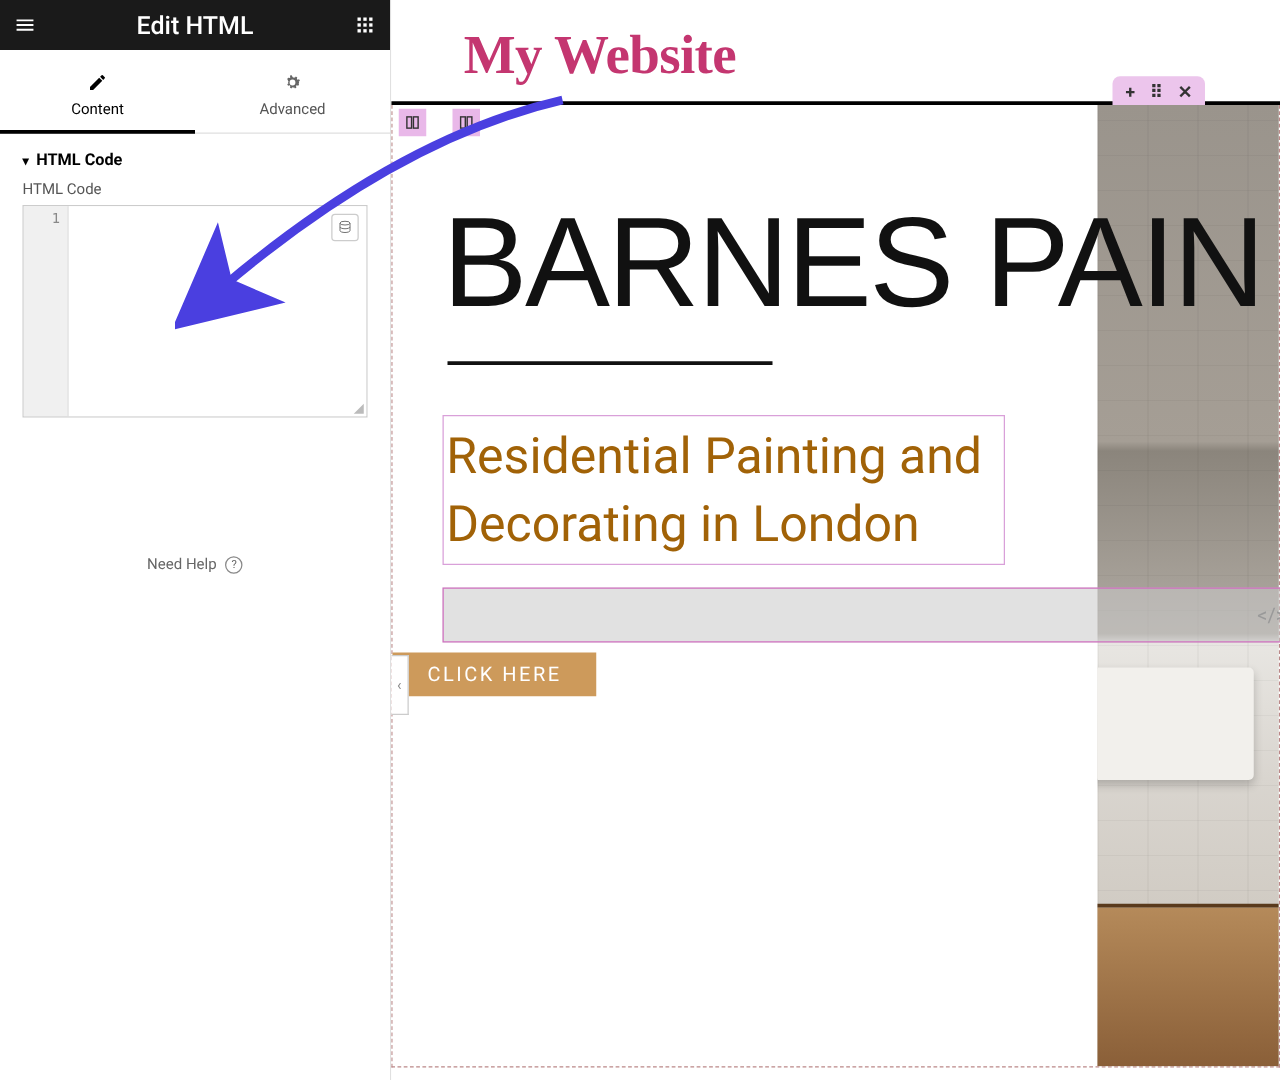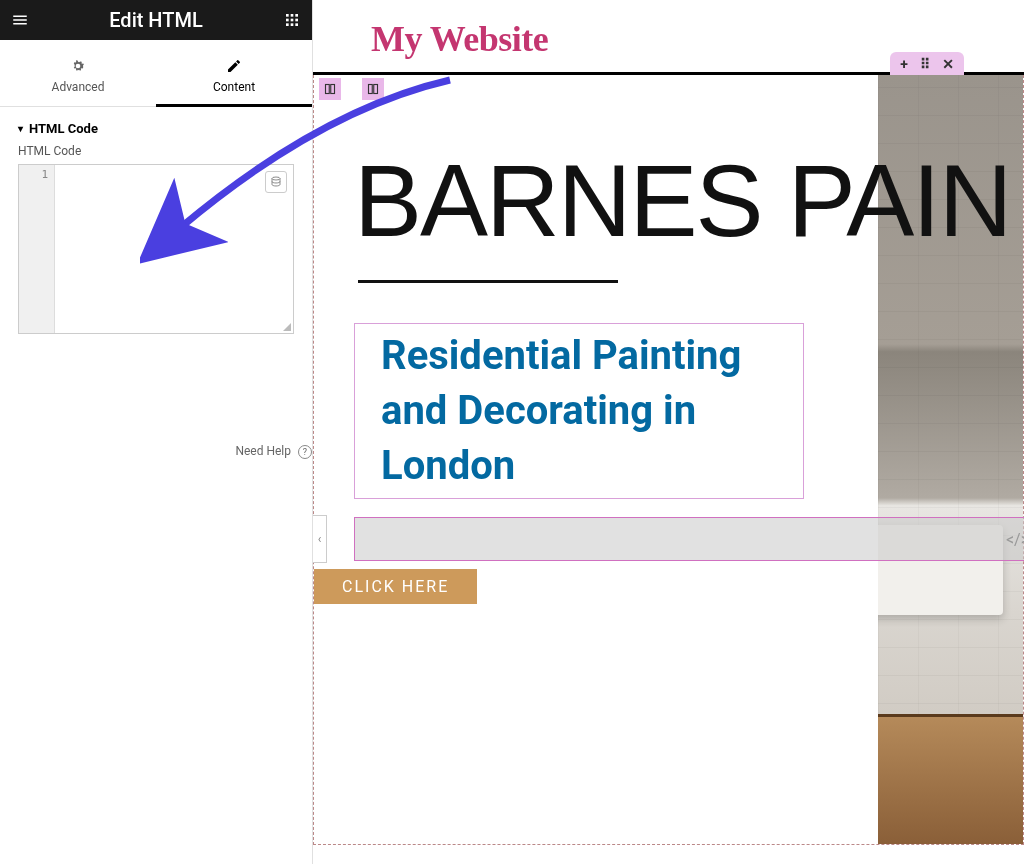--- a/index.html
+++ b/index.html
@@ -28,26 +28,26 @@
   
   .field-label { padding: 0 18px 6px; font-size: 12px; color: #555; }
   
   .code-box { margin: 0 18px; border: 1px solid #ccc; height: 170px; position: relative; background: #fff; display: flex; }
   .gutter { width: 36px; background: #f0f0f0; border-right: 1px solid #ddd; font-size: 11px; color: #888; text-align: right; padding: 3px 6px 0 0; font-family: monospace; }
   .code-area { flex: 1; background: #fff; }
   .dyn-btn { position: absolute; top: 6px; right: 6px; width: 22px; height: 22px; border: 1px solid #ccc; border-radius: 3px; background: #fff; display: flex; align-items: center; justify-content: center; font-size: 11px; color: #666; cursor: pointer; }
   .resize-handle { position: absolute; right: 2px; bottom: 2px; width: 10px; height: 10px; }
   .resize-handle::before { content: ""; position: absolute; right: 0; bottom: 0; width: 0; height: 0; border-left: 8px solid transparent; border-bottom: 8px solid #bbb; }
   
-  .need-help { text-align: right; padding: 110px 0 0; font-size: 12px; color: #666; }
+  .need-help { text-align: center; padding: 110px 0 0; font-size: 12px; color: #666; }
   .help-circle { display: inline-flex; align-items: center; justify-content: center; width: 14px; height: 14px; border: 1px solid #888; border-radius: 50%; font-size: 9px; color: #666; margin-left: 4px; vertical-align: middle;}
   
   
   .canvas { flex: 1; position: relative; background: #fff; overflow: hidden; }
-  .site-title { font-size: 36px; font-weight: 700; color: #c43670; padding: 18px 0 12px 58px; font-family: Georgia, 'Times New Roman', serif; letter-spacing: -0.5px;}
+  .site-title { font-size: 44px; font-weight: 700; color: #c43670; padding: 18px 0 12px 58px; font-family: Georgia, 'Times New Roman', serif; letter-spacing: -0.5px;}
   .topbar-line { height: 3px; background: #000; margin: 0; position: relative;}
   
   .section-controls { position: absolute; right: 60px; top: -20px; background: #ecc5ec; border-radius: 6px 6px 0 0; padding: 4px 10px; display: flex; gap: 12px; align-items: center;}
   .section-controls span { font-size: 14px; color: #333; cursor: pointer; font-weight: bold;}
   
   .hero { position: relative; height: 770px; border: 1px dashed #b88; border-top: none;}
   .hero-row { display: flex; height: 100%; }
   .hero-left { width: 564px; padding: 0 0 0 40px; position: relative;}
   .hero-right { flex: 1; position: relative; background: linear-gradient(180deg, #9a948c 0%, #a59e95 35%, #8b857c 36%, #b0aaa2 55%, #e8e6e2 56%, #d9d5cf 70%, #c7c0b6 100%); overflow: hidden;}
   .hero-right::before { content: ""; position: absolute; inset: 0; background:
@@ -60,21 +60,21 @@
   
   .col-tag { position: absolute; background: #e9b8e9; width: 22px; height: 22px; display: flex; align-items: center; justify-content: center; cursor: pointer; z-index: 5;}
   .col-tag svg { width: 12px; height: 12px; stroke: #333; fill: none; stroke-width: 1.5;}
   .col-tag.t1 { left: 5px; top: 3px;}
   .col-tag.t2 { left: 48px; top: 3px;}
   
   .big-title { font-size: 102px; font-weight: 300; letter-spacing: -2px; color: #111; line-height: 1; padding: 75px 0 0 0; white-space: nowrap; position: relative; z-index: 2; font-family: -apple-system, sans-serif;}
   .title-underline { width: 260px; height: 3px; background: #111; margin: 28px 0 0 4px;}
   
   .subhead-box { margin: 40px 0 0 0; width: 450px; border: 1px solid #d9a0d9; padding: 4px 2px;}
-  .subhead { font-size: 40px; font-weight: 700; color: #0369a1; line-height: 1.38; margin-left: 24px;}
+  .subhead { font-size: 40px; font-weight: 400; color: #a16207; line-height: 1.38;}
   
   .html-widget-selected { margin: 18px 0 0 0; height: 44px; background: rgba(200,200,200,0.55); border: 1px solid #d070c0; width: 690px; position: relative; z-index: 3;}
   .html-widget-selected .code-ico { position: absolute; right: 14px; top: 50%; transform: translateY(-50%); color: #999; font-size: 16px;}
   
   .body-copy { margin: 18px 0 0 0; font-size: 20px; color: #333; line-height: 1.5; width: 220px; font-weight: 300;}
   
   .cta { margin: 8px 0 0 -40px; display: inline-block; background: #cd9a5b; color: #fff; font-size: 16px; letter-spacing: 2px; padding: 8px 28px; font-weight: 400;}
   
   .collapse-handle { position: absolute; left: -1px; top: 440px; width: 14px; height: 48px; background: #fff; border: 1px solid #ccc; border-left: none; display: flex; align-items: center; justify-content: center; color: #888; font-size: 12px; cursor: pointer; z-index: 6;}
   
@@ -103,31 +103,31 @@
             <rect x="10" y="10" width="4" height="4"></rect>
             <rect x="17" y="10" width="4" height="4"></rect>
             <rect x="3" y="17" width="4" height="4"></rect>
             <rect x="10" y="17" width="4" height="4"></rect>
             <rect x="17" y="17" width="4" height="4"></rect>
           </svg>
       </span>
     </div>
 
     <div class="tabs">
+      <div class="tab active">
+        <svg class="tab-icon" viewBox="0 0 24 24">
+            <path d="M3 17.25V21h3.75l11-11-3.75-3.75-11 11zM20.7 7.04a1 1 0 0 0 0-1.41l-2.34-2.34a1 1 0 0 0-1.41 0l-1.83 1.83 3.75 3.75 1.83-1.83z"></path>
+          </svg>
+        <span>Content</span>
+      </div>
       <div class="tab">
         <svg class="tab-icon" viewBox="0 0 24 24">
             <path d="M19.4 13l.6-1-.6-1 1.5-1.2-1-1.7-1.9.5-.8-.8.5-1.9-1.7-1-1.2 1.5-1-.6-1 .6L10.6 3l-1.7 1 .5 1.9-.8.8-1.9-.5-1 1.7L7.2 11l-.6 1 .6 1-1.5 1.2 1 1.7 1.9-.5.8.8-.5 1.9 1.7 1 1.2-1.5 1 .6 1-.6 1.2 1.5 1.7-1-.5-1.9.8-.8 1.9.5 1-1.7L19.4 13zM12 15.5A3.5 3.5 0 1 1 12 8.5a3.5 3.5 0 0 1 0 7z"></path>
           </svg>
         <span>Advanced</span>
-      </div>
-      <div class="tab active">
-        <svg class="tab-icon" viewBox="0 0 24 24">
-            <path d="M3 17.25V21h3.75l11-11-3.75-3.75-11 11zM20.7 7.04a1 1 0 0 0 0-1.41l-2.34-2.34a1 1 0 0 0-1.41 0l-1.83 1.83 3.75 3.75 1.83-1.83z"></path>
-          </svg>
-        <span>Content</span>
       </div>
     </div>
 
     <div class="section-header">
       <span class="caret">▾</span>
       <span>HTML Code</span>
     </div>
 
     <div class="field-label">HTML Code</div>
 

